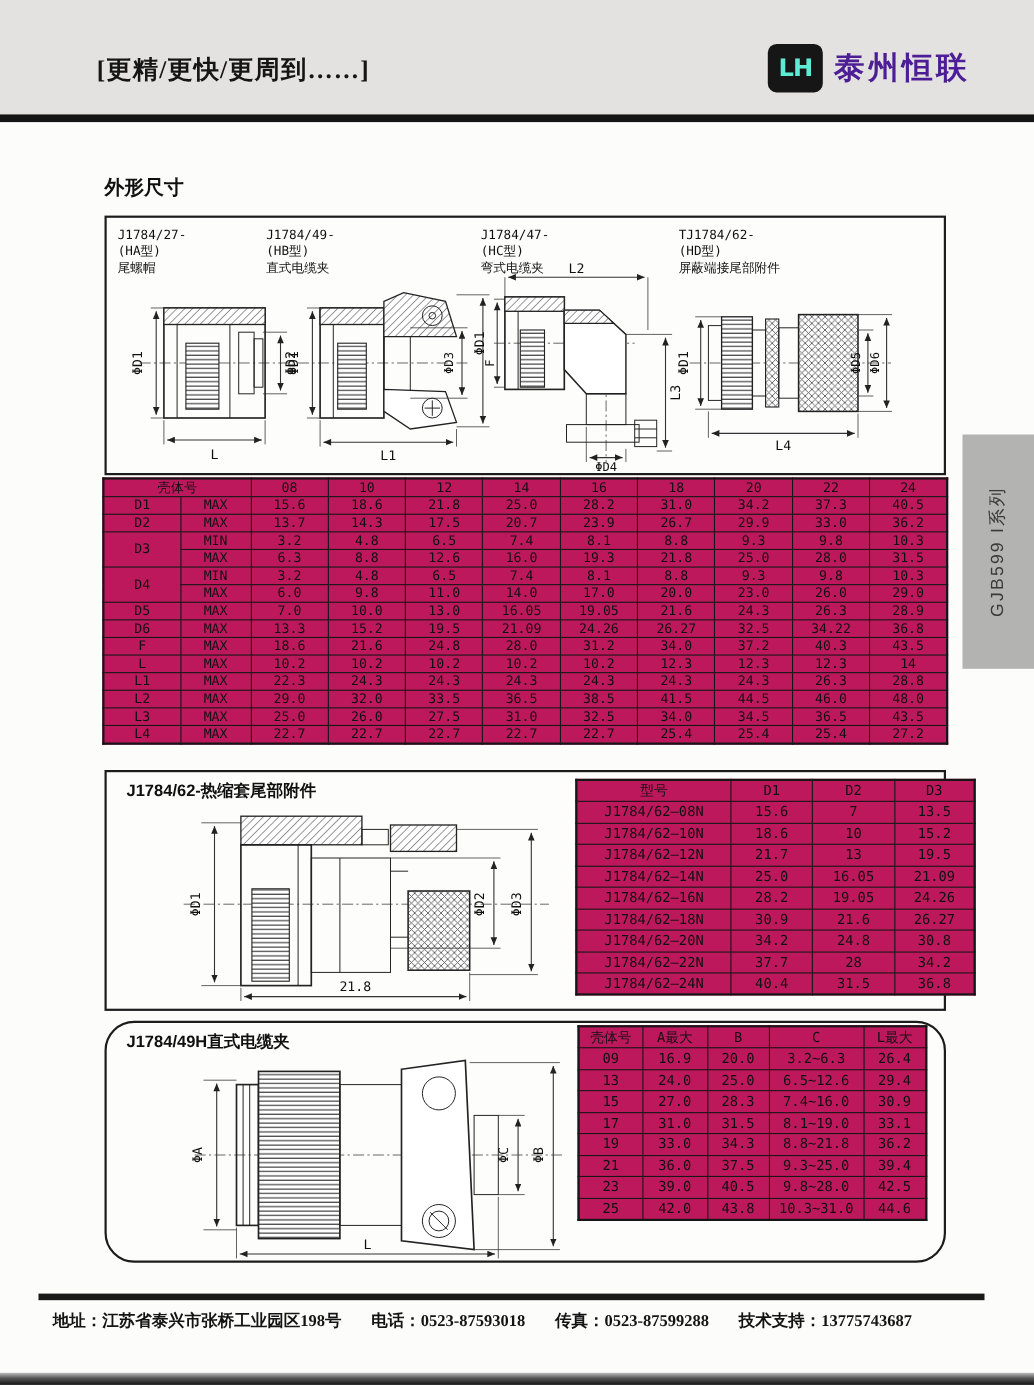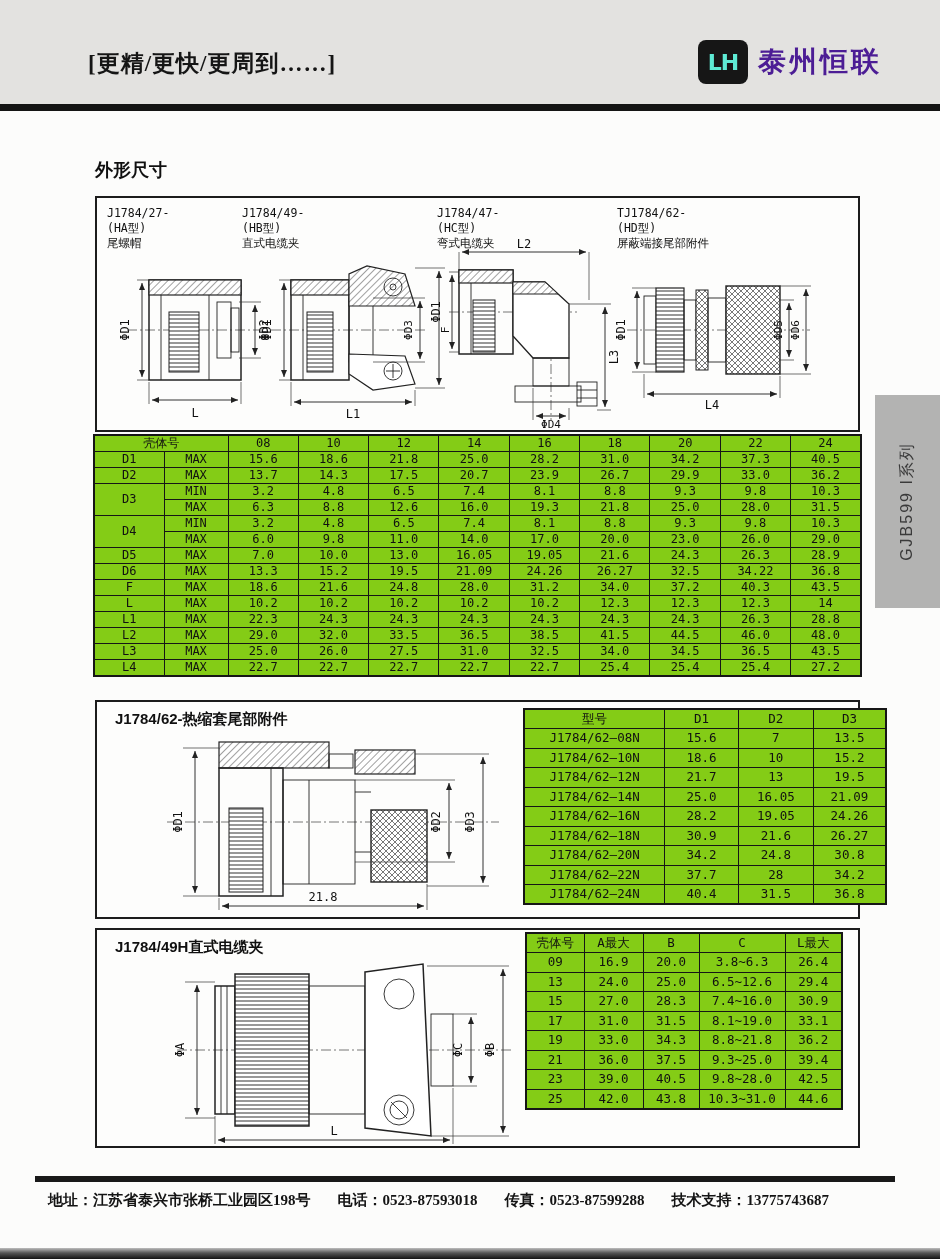--- a/index.html
+++ b/index.html
@@ -16,21 +16,21 @@
                display:flex; align-items:center; justify-content:center;
                font-family:"DejaVu Sans", sans-serif; font-weight:bold; font-size:22px; letter-spacing:-1px; }
   .brand-name { font-size:28px; font-weight:800; color:#4c1d95; letter-spacing:3px; }
   .black-bar { position:absolute; left:0; top:104px; width:940px; height:7px; background:#141414; }
 
   .section-title { position:absolute; left:95px; top:158px; font-size:18px; font-weight:700; color:#101010; }
 
   .box { position:absolute; border:2px solid #1c1c1c; background:#fdfdfc; }
   #box1 { left:95px; top:196px; width:765px; height:236px; }
   #box2 { left:95px; top:700px; width:765px; height:219px; }
-  #box3 { left:95px; top:928px; width:765px; height:220px; }
+  #box3 { left:95px; top:928px; width:765px; height:220px;border-radius:27px; }
   .box-title { position:absolute; left:18px; top:8px; font-size:15px; font-weight:700; color:#101010; }
 
   .cap { position:absolute; top:8px; text-align:left; font-family:"DejaVu Sans Mono", monospace;
          font-size:11.5px; color:#111; line-height:15px; }
   #cap-ha { left:10px;  width:120px; }
   #cap-hb { left:145px; width:130px; }
   #cap-hc { left:340px; width:140px; }
   #cap-hd { left:520px; width:190px; }
 
   svg.draw { position:absolute; overflow:visible; }
@@ -40,21 +40,21 @@
   .dim  { stroke:#333; stroke-width:1; }
   .ext  { stroke:#333; stroke-width:0.7; }
   .dlabel { font-family:"DejaVu Sans Mono", monospace; font-size:12px; fill:#101010; }
   .dlabel.sm { font-size:11px; }
 
   
   .twrap { position:absolute; }
   #main-table-wrap { left:93px; top:434px; width:769px; }
   #shrink-table-wrap { left:426px; top:6px; width:364px; }
   #clamp-table-wrap  { left:428px; top:2px; width:316px; }
-  table.grid { border-collapse:collapse; width:100%; table-layout:fixed; background:#84cc16; border:2px solid #161616; }
+  table.grid { border-collapse:collapse; width:100%; table-layout:fixed; background:#be185d; border:2px solid #161616; }
   table.grid td { border:1px solid #161616; text-align:center; vertical-align:middle;
                   font-family:"DejaVu Sans Mono","Liberation Sans", sans-serif;
                   font-size:12px; color:#111; padding:0; overflow:hidden; white-space:nowrap; }
   #main-table-wrap td { height:16px; line-height:15px; }
   #shrink-table-wrap td, #clamp-table-wrap td { height:19.5px; line-height:18px; font-size:12.5px; }
 
   
   .series-tab { position:absolute; left:875px; top:395px; width:65px; height:213px; background:#b3b3b2;
                 display:flex; align-items:center; justify-content:center; }
   .series-text { transform:rotate(-90deg); white-space:nowrap; font-size:16px; color:#3a3a3a;
@@ -609,21 +609,21 @@
               <td>壳体号</td>
               <td>A最大</td>
               <td>B</td>
               <td>C</td>
               <td>L最大</td>
             </tr>
             <tr>
               <td>09</td>
               <td>16.9</td>
               <td>20.0</td>
-              <td>3.8~6.3</td>
+              <td>3.2~6.3</td>
               <td>26.4</td>
             </tr>
             <tr>
               <td>13</td>
               <td>24.0</td>
               <td>25.0</td>
               <td>6.5~12.6</td>
               <td>29.4</td>
             </tr>
             <tr>

